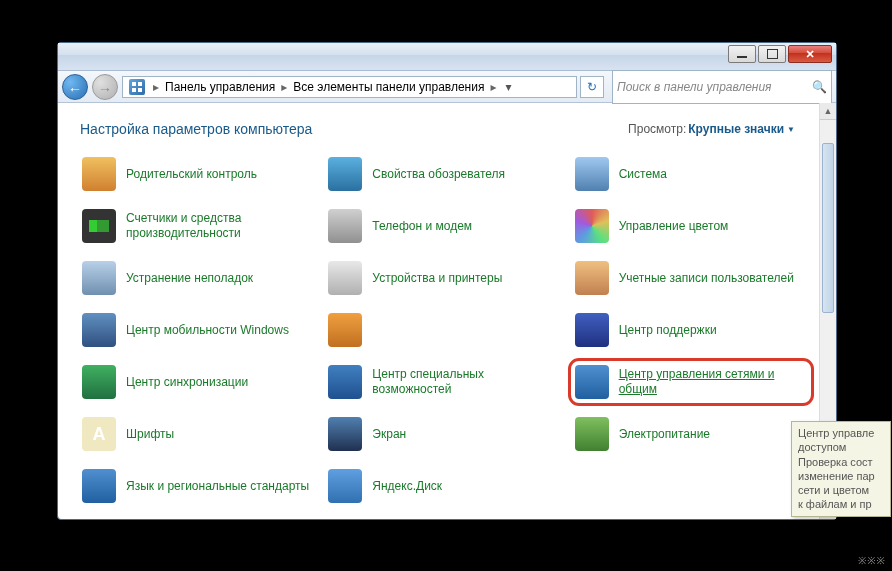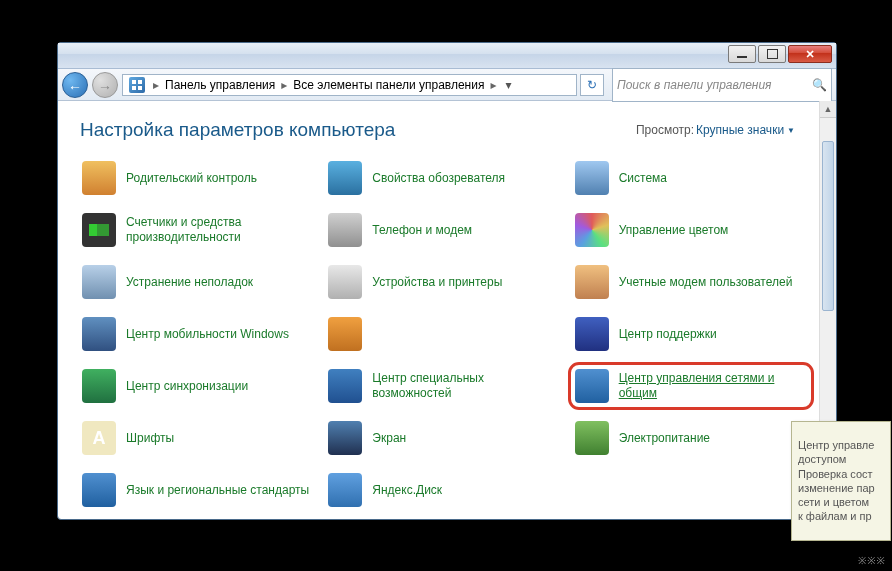--- a/index.html
+++ b/index.html
@@ -116,23 +116,23 @@
   .scrollbar .thumb {
     position:absolute; left:2px; right:2px; top:40px; height:170px;
     background:linear-gradient(to right,#d8e4f0,#c0d4e8);
     border:1px solid #9ab4d0; border-radius:2px;
   }
   .scrollbar .arr { position:absolute;left:0;right:0;height:17px;display:flex;align-items:center;justify-content:center;color:#666;font-size:9px;background:#eaeaea;}
   .scrollbar .arr.top{top:0;border-bottom:1px solid #ccc;}
   .scrollbar .arr.bot{bottom:0;border-top:1px solid #ccc;}
   
   .hdr { display:flex; align-items:center; margin-bottom:18px; padding-right:20px;}
-  .hdr-title { color:#1a5a8a; font-size:19px; }
+  .hdr-title { color:#1a5a8a; font-size:14px; }
   .hdr-view { margin-left:auto; font-size:12px; color:#555; display:flex; align-items:center; gap:2px;}
-  .hdr-view .link { color:#1a5a8a; display:flex;align-items:center;gap:3px;}
+  .hdr-view .link { color:#1a5a8a; display:flex;align-items:center;gap:3px;font-weight:bold;}
   .hdr-view .link::after{content:"▼"; font-size:8px;}
   
   .grid {
     display:grid;
     grid-template-columns: repeat(3, 1fr);
     column-gap: 10px;
     row-gap: 14px;
     padding-right: 6px;
   }
   .item {
@@ -178,21 +178,21 @@
   .ic-region{background:linear-gradient(#5090d0,#2060a0);border-radius:50%;}
   .ic-yandex{background:linear-gradient(#60a0e0,#3070b0);border-radius:50% 50% 50% 10%;}
   
   .tooltip {
     position:absolute;
     right:-55px;
     top:378px;
     width:100px;
     background:#f5f5e5;
     border:1px solid #b5b590;
-    padding:16px 6px;
+    padding:4px 6px;
     font-size:11px;
     color:#555;
     line-height:1.3;
     box-shadow:2px 2px 4px rgba(0,0,0,0.2);
     overflow:hidden;
   }
   .watermark{
     position:absolute; right:6px; bottom:4px; color:#888; font-size:10px; letter-spacing:1px;
   }
 </style>
@@ -265,21 +265,21 @@
           <div class="item">
             <div class="ico ic-trouble"></div>
             <div class="lbl">Устранение неполадок</div>
           </div>
           <div class="item">
             <div class="ico ic-devices"></div>
             <div class="lbl">Устройства и принтеры</div>
           </div>
           <div class="item">
             <div class="ico ic-users"></div>
-            <div class="lbl">Учетные модем пользователей</div>
+            <div class="lbl">Учетные записи пользователей</div>
           </div>
           <div class="item">
             <div class="ico ic-mobility"></div>
             <div class="lbl">Центр мобильности Windows</div>
           </div>
           <div class="item">
             <div class="ico ic-update"></div>
           </div>
           <div class="item">
             <div class="ico ic-action"></div>

